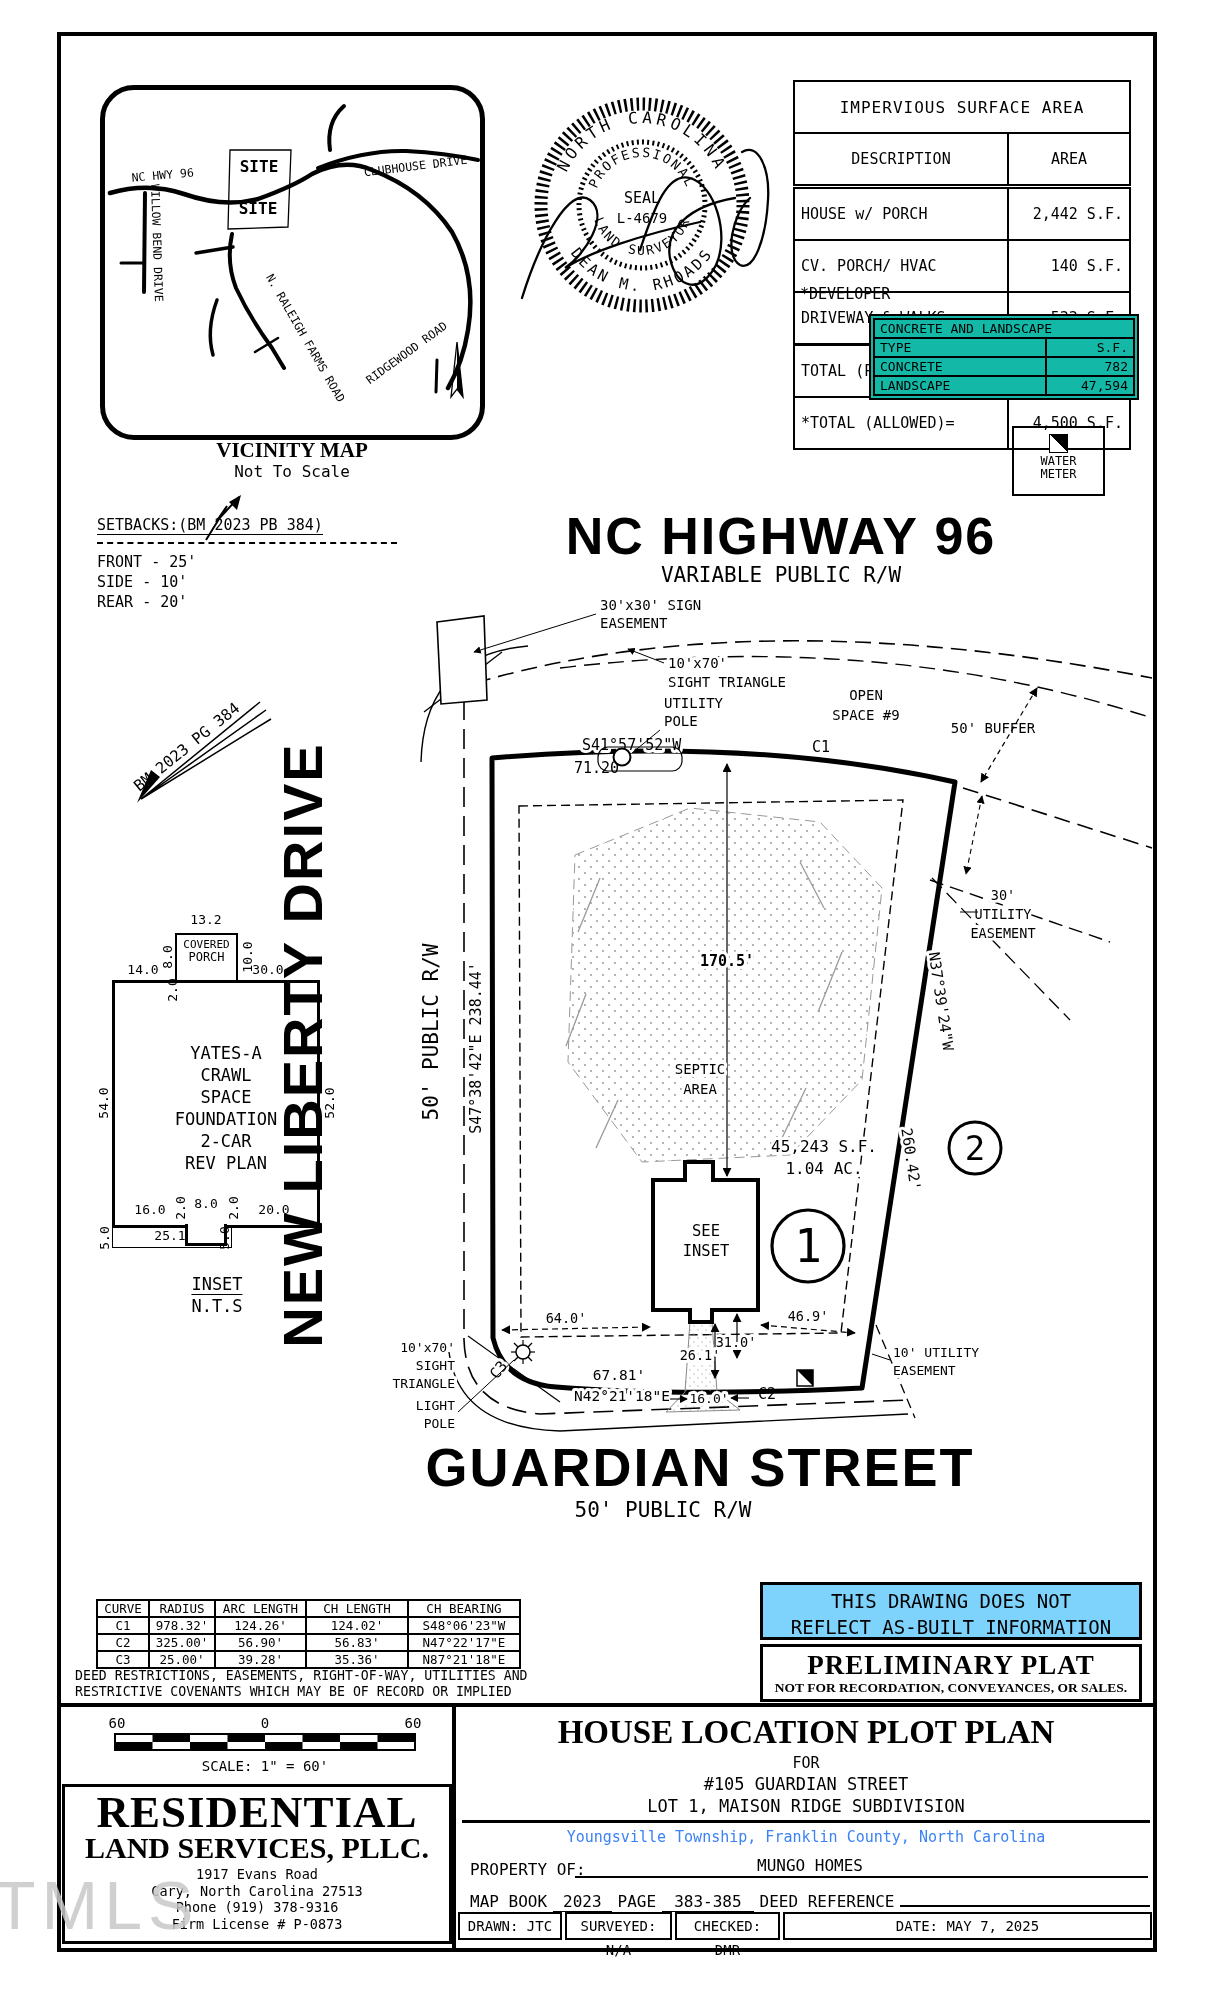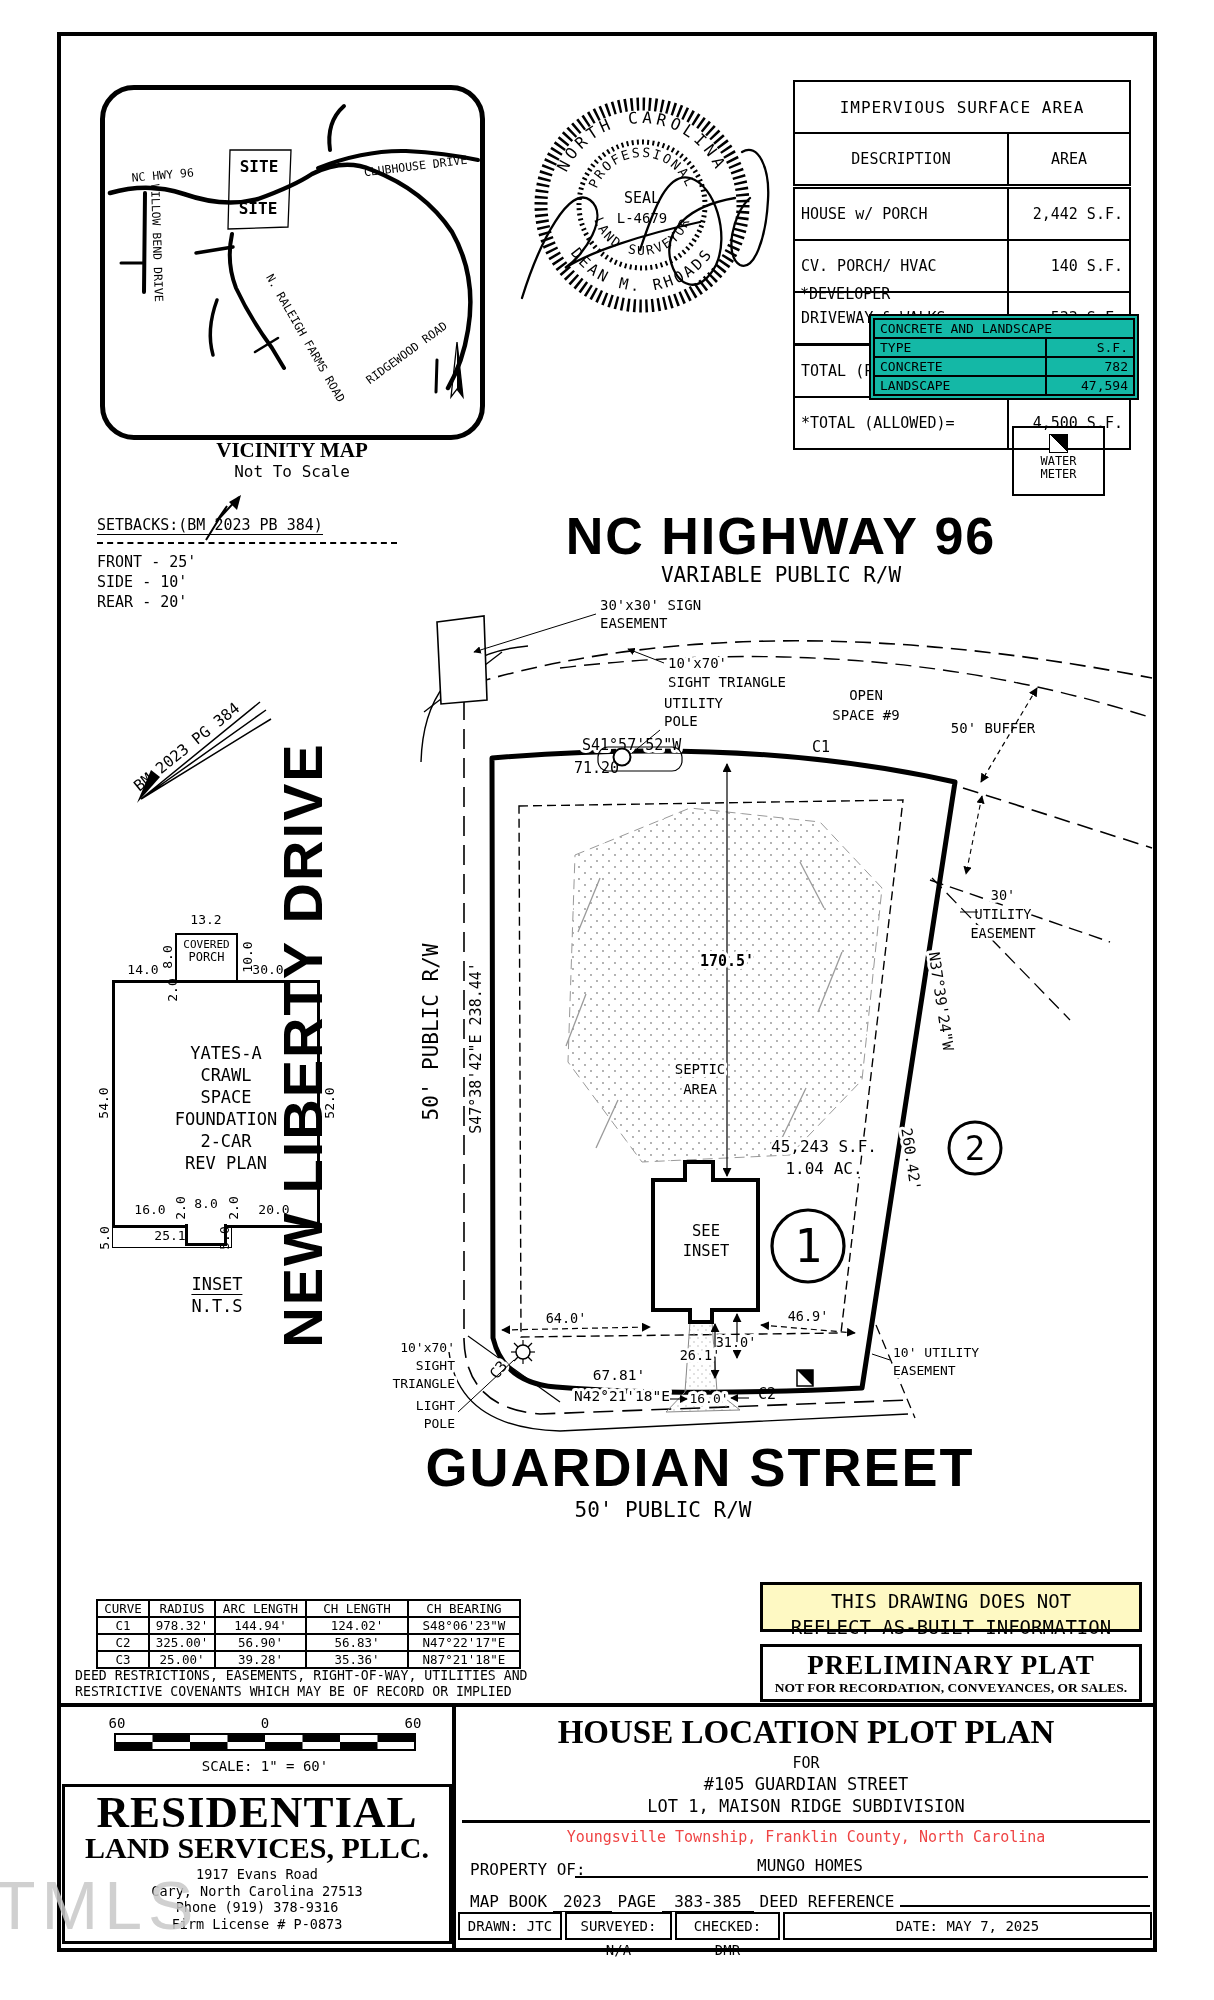--- a/index.html
+++ b/index.html
@@ -374,21 +374,21 @@
         <tr>
       <th style="width:46px">CURVE</th>
       <th style="width:60px">RADIUS</th>
       <th style="width:85px">ARC LENGTH</th>
       <th style="width:96px">CH LENGTH</th>
       <th style="width:106px">CH BEARING</th>
     </tr>
     <tr>
           <td>C1</td>
           <td>978.32'</td>
-          <td>144.94'</td>
+          <td>124.26'</td>
           <td>124.02'</td>
           <td>S48°06'23"W</td>
         </tr>
     <tr>
           <td>C2</td>
           <td>325.00'</td>
           <td>56.90'</td>
           <td>56.83'</td>
           <td>N47°22'17"E</td>
         </tr>
@@ -409,35 +409,35 @@
 
   <div class="abs box3" style="left:62px;top:1784px;width:390px;height:160px;text-align:center;z-index:4;background:#fff;">
     <div class="ser" style="font-weight:bold;font-size:45px;line-height:42px;margin-top:4px;letter-spacing:1px;">RESIDENTIAL</div>
     <div class="ser" style="font-weight:bold;font-size:30px;line-height:30px;">LAND SERVICES, PLLC.</div>
     <div class="mono" style="font-size:13.5px;line-height:16.5px;margin-top:3px;">1917 Evans Road</div>
     <div class="mono" style="font-size:13.5px;line-height:16.5px;">Cary, North Carolina 27513</div>
     <div class="mono" style="font-size:13.5px;line-height:16.5px;">Phone (919) 378-9316</div>
     <div class="mono" style="font-size:13.5px;line-height:16.5px;">Firm License # P-0873</div>
   </div>
 
-  <div class="abs box3 mono" style="left:760px;top:1582px;width:382px;height:50px;text-align:center;z-index:4;background:#fef9c3;">
+  <div class="abs box3 mono" style="left:760px;top:1582px;width:382px;height:58px;text-align:center;z-index:4;background:#7dd3fc;">
     <div style="font-size:19px;line-height:26px;margin-top:3px;">THIS DRAWING DOES NOT</div>
     <div style="font-size:19px;line-height:26px;">REFLECT AS-BUILT INFORMATION</div>
   </div>
   <div class="abs box3" style="left:760px;top:1644px;width:382px;height:58px;text-align:center;z-index:4;background:#fff;">
     <div class="ser" style="font-weight:bold;font-size:27px;line-height:30px;margin-top:3px;letter-spacing:1px;">PRELIMINARY PLAT</div>
     <div class="ser" style="font-weight:bold;font-size:13.5px;line-height:16px;">NOT FOR RECORDATION, CONVEYANCES, OR SALES.</div>
   </div>
 
   <div class="abs ser ctr" style="left:806px;top:1714px;font-weight:bold;font-size:33px;z-index:4;">HOUSE LOCATION PLOT PLAN</div>
   <div class="abs mono ctr" style="left:806px;top:1754px;font-size:15px;z-index:4;">FOR</div>
   <div class="abs mono ctr" style="left:806px;top:1774px;font-size:17px;z-index:4;">#105 GUARDIAN STREET</div>
   <div class="abs mono ctr" style="left:806px;top:1796px;font-size:17px;z-index:4;">LOT 1, MAISON RIDGE SUBDIVISION</div>
   <div class="abs" style="left:462px;top:1820px;width:688px;height:3px;background:#000;z-index:4;"></div>
-  <div class="abs mono ctr" style="left:806px;top:1828px;font-size:15px;color:#ef4444;z-index:4;">Youngsville Township, Franklin County, North Carolina</div>
+  <div class="abs mono ctr" style="left:806px;top:1828px;font-size:15px;color:#3b82f6;z-index:4;">Youngsville Township, Franklin County, North Carolina</div>
   <div class="abs mono" style="left:470px;top:1860px;font-size:16px;z-index:4;">PROPERTY OF:</div>
   <div class="abs mono ctr" style="left:810px;top:1856px;font-size:16px;z-index:4;">MUNGO HOMES</div>
   <div class="abs" style="left:575px;top:1876px;width:573px;height:2px;background:#000;z-index:4;"></div>
   <div class="abs mono" style="left:470px;top:1892px;width:680px;font-size:16px;z-index:4;display:flex;align-items:baseline;">
     <span>MAP BOOK</span>
     <span class="uline" style="margin:0 6px;padding:0 10px;">2023</span>
     <span>PAGE</span>
     <span class="uline" style="margin:0 6px;padding:0 12px;">383-385</span>
     <span>DEED REFERENCE</span>
     <span style="flex:1;border-bottom:2px solid #000;margin-left:6px;"></span>

